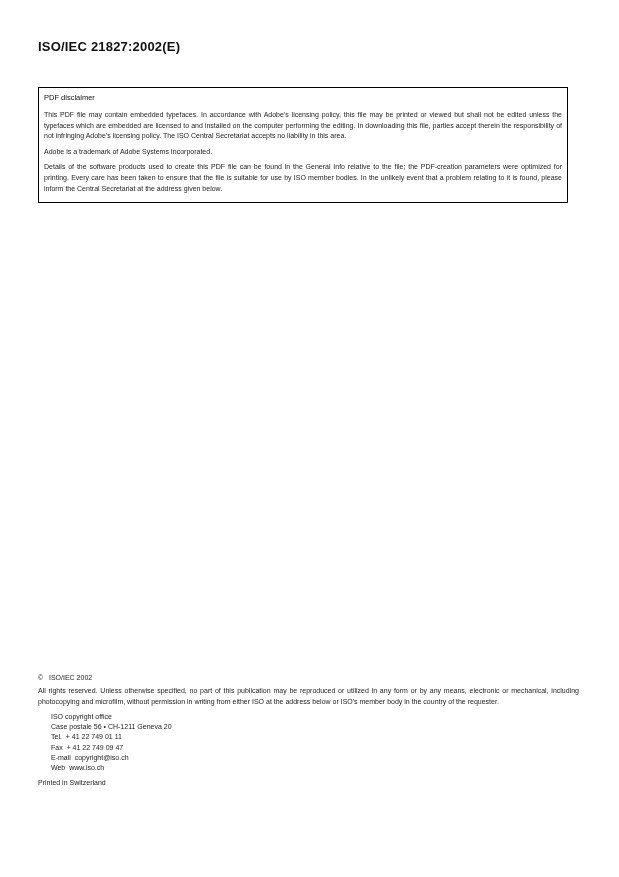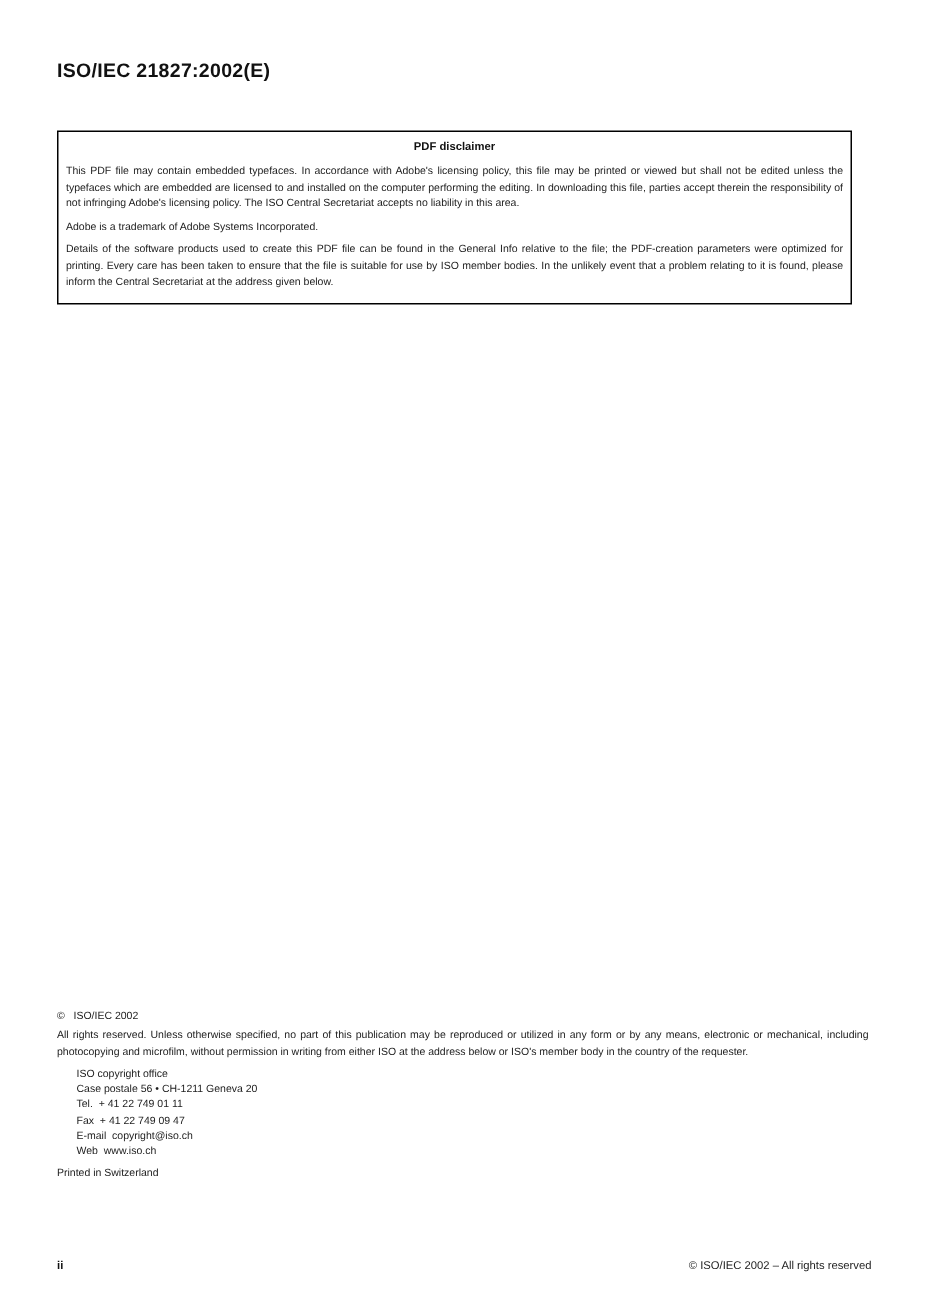--- a/index.html
+++ b/index.html
@@ -27,22 +27,21 @@
   }
   .disclaimer-box {
     position: absolute;
     left: 38px;
     top: 87px;
     width: 518px;
     border: 1px solid #000000;
     padding: 4px 5px 8px 5px;
   }
   .disclaimer-title {
-    text-align: center;
-    font-weight: bold;
+    font-weight: normal;
     font-size: 7.5px;
     color: #111;
     margin: 1px 0 8px 0;
   }
   .disclaimer-box p {
     font-size: 7px;
     line-height: 10.6px;
     margin: 0 0 5px 0;
     text-align: justify;
   }
@@ -114,18 +113,14 @@
       <div class="address-line">ISO copyright office</div>
       <div class="address-line">Case postale 56 • CH-1211 Geneva 20</div>
       <div class="address-line">Tel.  + 41 22 749 01 11</div>
       <div class="address-line">Fax  + 41 22 749 09 47</div>
       <div class="address-line">E-mail  copyright@iso.ch</div>
       <div class="address-line">Web  www.iso.ch</div>
     </div>
     <div class="printed-in">Printed in Switzerland</div>
   </div>
 
-  <div class="page-footer">
-    <span class="page-number">ii</span>
-    <span class="footer-copyright">© ISO/IEC 2002 – All rights reserved</span>
-  </div>
 
 </div>
 
 </body></html>

